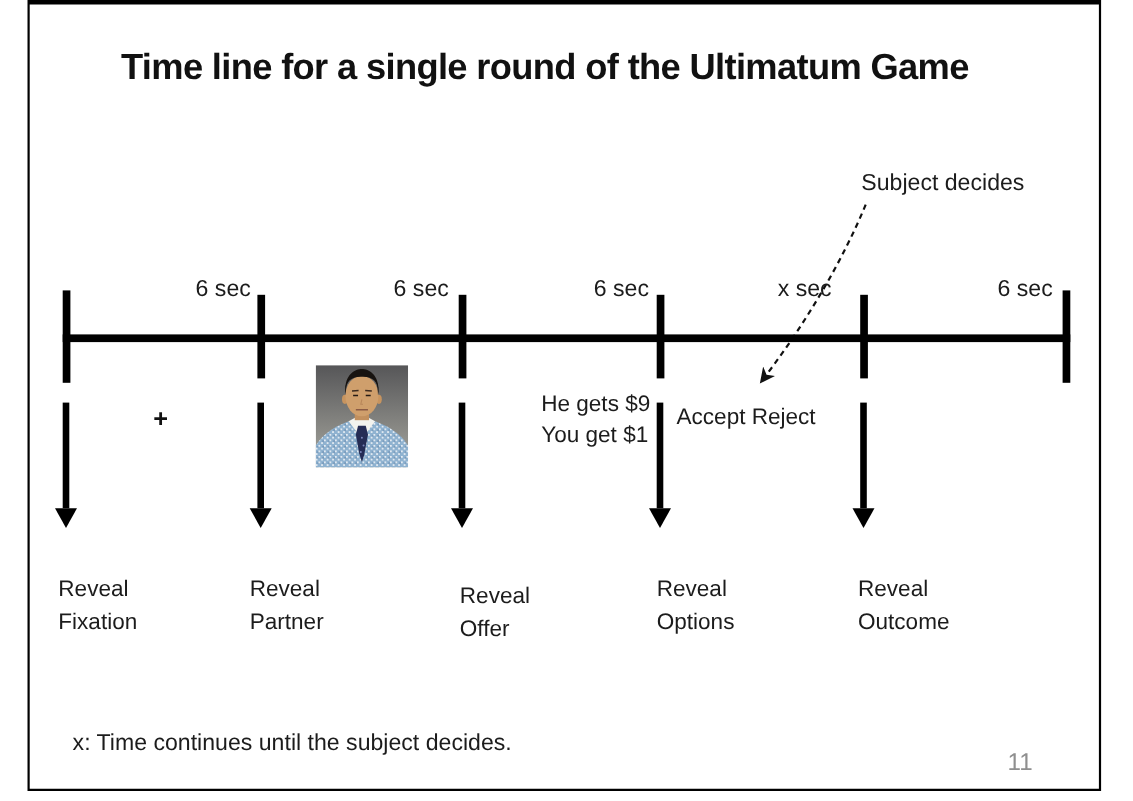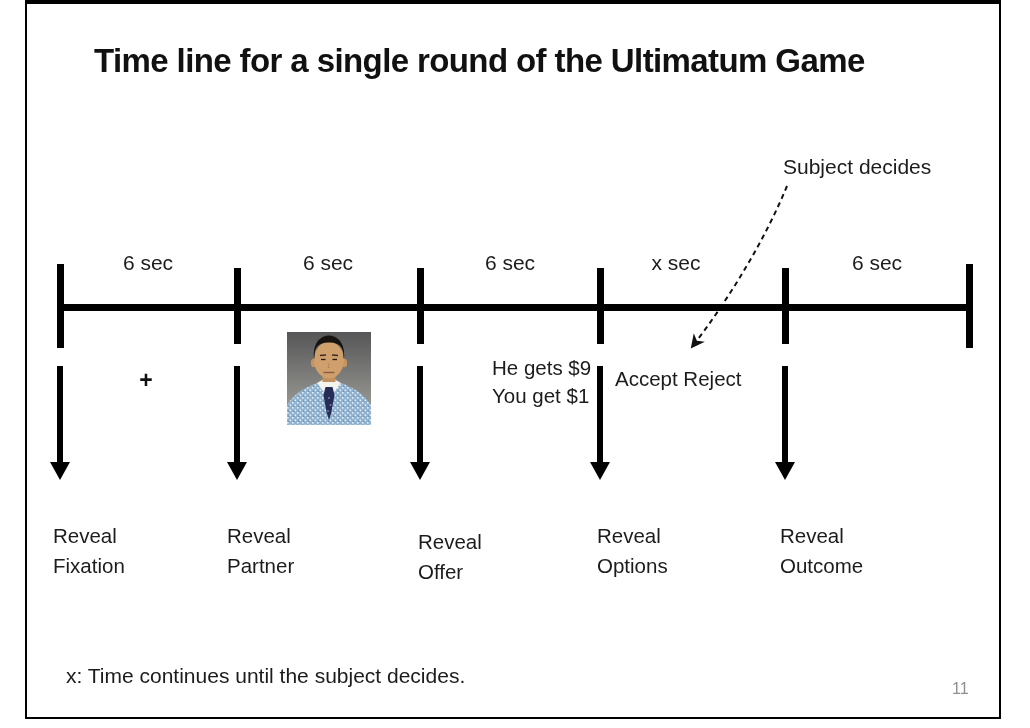--- a/index.html
+++ b/index.html
@@ -7,33 +7,33 @@
     position:relative;width:1030px;height:728px;background:#ffffff;overflow:hidden;
     font-family:"Liberation Sans",sans-serif;color:#1c1c1c;
   }
   .slide-frame{
     position:absolute;left:25px;top:0;width:976px;height:719px;
     border-top:4px solid #000;border-left:2px solid #000;
     border-right:2px solid #000;border-bottom:2px solid #000;
     box-sizing:border-box;background:#ffffff;
   }
   .title{
-    position:absolute;left:94px;top:42px;width:860px;
+    position:absolute;left:110px;top:42px;width:860px;
     font-size:33px;font-weight:700;letter-spacing:-0.6px;color:#111;
     white-space:nowrap;
   }
   .annotation{
     position:absolute;left:783px;top:155px;font-size:21px;color:#1c1c1c;white-space:nowrap;
   }
   
   .tl-line{position:absolute;left:57px;top:304px;width:916px;height:7px;background:#000;}
   .tl-tick{position:absolute;top:268px;width:7px;height:76px;background:#000;}
   .tl-tick.end{top:264px;height:84px;}
   .seg-label{
-    position:absolute;top:251px;width:160px;text-align:center;
+    position:absolute;top:251px;width:160px;text-align:right;
     font-size:21px;color:#1c1c1c;white-space:nowrap;
   }
   .down-arrow{position:absolute;top:366px;width:20px;height:114px;}
   .down-arrow .shaft{position:absolute;left:7px;top:0;width:6px;height:96px;background:#000;}
   .down-arrow .head{
     position:absolute;left:0;top:96px;width:0;height:0;
     border-left:10px solid transparent;border-right:10px solid transparent;
     border-top:18px solid #000;
   }
   .fixation-cross{
@@ -42,21 +42,21 @@
   }
   .photo{position:absolute;left:287px;top:332px;width:84px;height:93px;}
   .stim-text{position:absolute;font-size:20.5px;line-height:28px;color:#1c1c1c;white-space:nowrap;}
   .offer-text{left:448px;top:354px;margin-left:44px;}
   .options-text{left:615px;top:365px;}
   .outcome-text{left:815px;top:352px;}
   .event-label{
     position:absolute;font-size:20.5px;line-height:30px;color:#1c1c1c;white-space:nowrap;
   }
   .footnote{position:absolute;left:66px;top:664px;font-size:21px;color:#1c1c1c;white-space:nowrap;}
-  .page-number{position:absolute;left:952px;top:680px;font-size:16px;color:#8f8f8f;}
+  .page-number{position:absolute;left:916px;top:680px;font-size:22px;color:#8f8f8f;}
   .dashed-arrow-svg{position:absolute;left:660px;top:175px;width:160px;height:190px;pointer-events:none;}
 </style>
 </head>
 <body>
 
 <div class="stage">
   <div class="slide-frame"></div>
 
   <div class="title">Time line for a single round of the Ultimatum Game</div>
 

